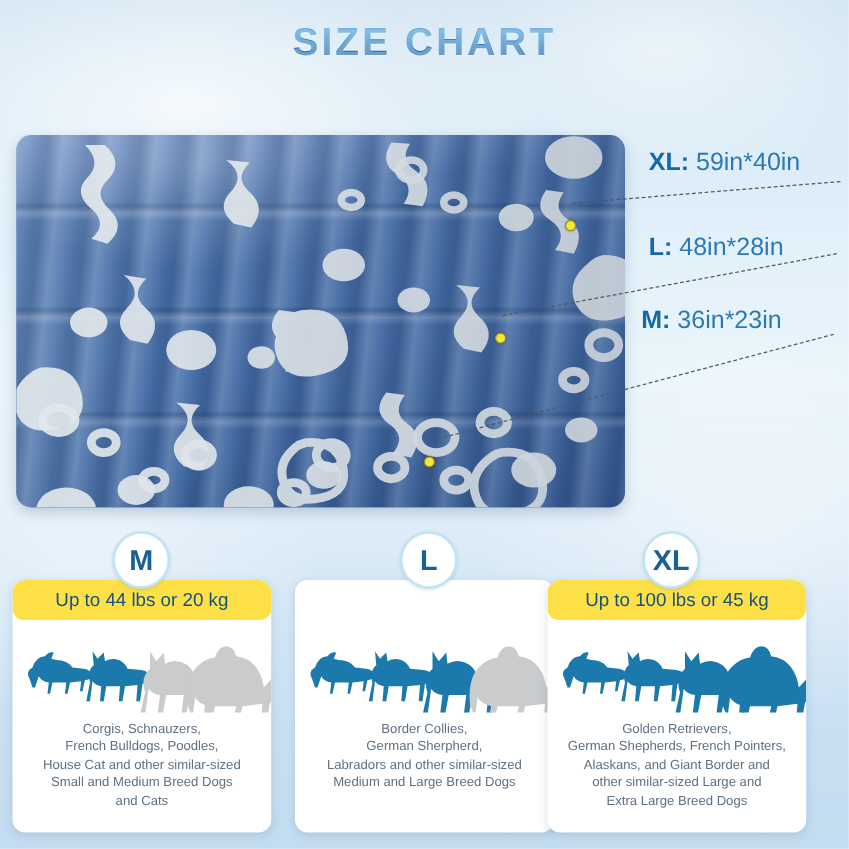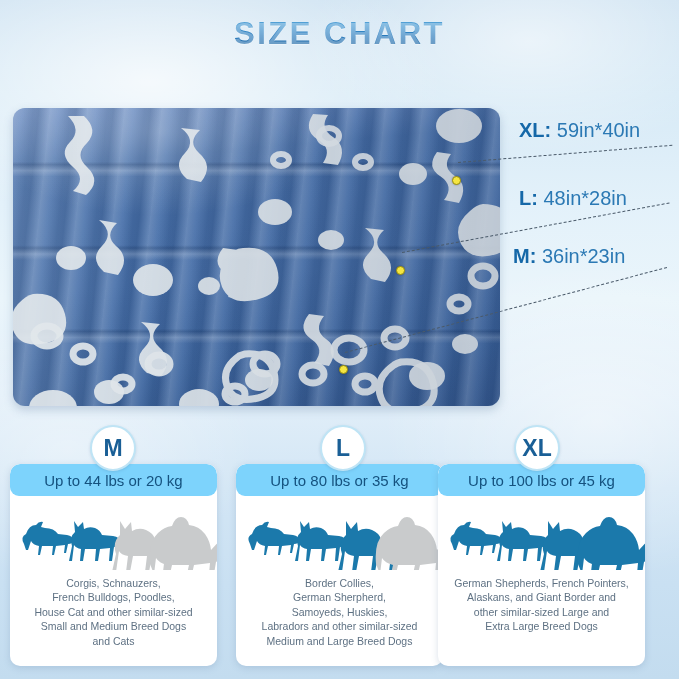--- a/index.html
+++ b/index.html
@@ -95,21 +95,21 @@
   
   .card {
     position:absolute; top:464px; width:207px; height:202px;
     background:#ffffff;
     border-radius:10px;
     box-shadow:0 2px 7px rgba(80,115,155,.22);
     overflow:hidden;
   }
   .card-head {
     position:absolute; left:0; top:0; width:207px; height:32px;
-    background:#7dd3fc;
+    background:#fde047;
     border-radius:10px 10px 9px 9px;
     display:flex; align-items:center; justify-content:center;
     font-size:15px; color:#15527f;
   }
   .dogs { position:absolute; left:0; top:40px; width:207px; height:66px; }
   .dogs svg { display:block; width:100%; height:100%; }
   .breeds {
     position:absolute; left:6px; right:6px; top:112px;
     text-align:center; font-size:10.5px; line-height:1.38; color:#5e7183;
   }
@@ -236,41 +236,39 @@
   <div class="breeds">
     <div>Corgis, Schnauzers,</div>
     <div>French Bulldogs, Poodles,</div>
     <div>House Cat and other similar-sized</div>
     <div>Small and Medium Breed Dogs</div>
     <div>and Cats</div>
   </div>
 </div>
 
 <div class="card" style="left:236px;">
-  <div class="card-head">Up to 80 lbs or 35 kg</div>
   <div class="dogs">
     <svg viewBox="0 0 207 66" preserveAspectRatio="xMidYMax meet">
       <g fill="#1b79ab">
         <path d="M14 40 q-4 -7 2 -10 q3 -9 10 -9 q3 -4 7 -3 l-2 5 l4 1 q9 0 13 6 l9 1 q6 1 6 5 q0 4 -5 4 l-2 9 l-2 0 l1 -8 l-9 1 l-2 9 l-2 0 l1 -9 l-11 0 l-2 9 l-2 0 l1 -9 q-6 -1 -8 -5 l-3 9 l-2 0z"></path>
       </g>
       <g fill="#1b79ab">
         <path d="M62 42 q-3 -9 3 -14 l-1 -11 l4 6 l5 -5 l1 7 q5 -3 11 -1 q5 2 7 7 l11 1 q7 1 7 6 q0 5 -6 5 l-2 14 l-3 0 l1 -13 l-10 1 l-2 12 l-3 0 l1 -12 l-11 0 l-2 12 l-3 0 l1 -12 q-5 -1 -7 -4 l-2 16 l-3 0z"></path>
       </g>
       <g fill="#1b79ab">
         <path d="M106 50 q-4 -12 4 -19 l0 -14 l5 8 l6 -7 l1 9 q7 -4 14 -1 q7 3 9 9 l14 2 q9 1 9 7 q0 6 -8 6 l-3 18 l-4 0 l2 -17 l-13 1 l-3 16 l-4 0 l2 -16 l-14 0 l-3 16 l-4 0 l2 -16 q-7 -1 -9 -5 l-3 21 l-4 0z"></path>
       </g>
       <g fill="#c9cbcc">
         <path d="M140 60 q-2 -22 8 -31 q6 -6 14 -7 q3 -9 9 -9 q6 0 8 8 q10 1 16 9 q5 7 6 16 l13 -14 q2 18 -8 26 l-2 12 l-5 0 l1 -11 l-16 2 l-2 9 l-5 0 l2 -9 l-17 0 l-2 9 l-5 0 l2 -9 q-8 -2 -11 -7 l-2 16z"></path>
       </g>
     </svg>
   </div>
   <div class="breeds">
     <div>Border Collies,</div>
     <div>German Sherpherd,</div>
-    <div>Samoyeds, Huskies,</div>
     <div>Labradors and other similar-sized</div>
     <div>Medium and Large Breed Dogs</div>
   </div>
 </div>
 
 <div class="card" style="left:438px;">
   <div class="card-head">Up to 100 lbs or 45 kg</div>
   <div class="dogs">
     <svg viewBox="0 0 207 66" preserveAspectRatio="xMidYMax meet">
       <g fill="#1b79ab">
@@ -281,18 +279,19 @@
       </g>
       <g fill="#1b79ab">
         <path d="M106 50 q-4 -12 4 -19 l0 -14 l5 8 l6 -7 l1 9 q7 -4 14 -1 q7 3 9 9 l14 2 q9 1 9 7 q0 6 -8 6 l-3 18 l-4 0 l2 -17 l-13 1 l-3 16 l-4 0 l2 -16 l-14 0 l-3 16 l-4 0 l2 -16 q-7 -1 -9 -5 l-3 21 l-4 0z"></path>
       </g>
       <g fill="#1b79ab">
         <path d="M140 60 q-2 -22 8 -31 q6 -6 14 -7 q3 -9 9 -9 q6 0 8 8 q10 1 16 9 q5 7 6 16 l13 -14 q2 18 -8 26 l-2 12 l-5 0 l1 -11 l-16 2 l-2 9 l-5 0 l2 -9 l-17 0 l-2 9 l-5 0 l2 -9 q-8 -2 -11 -7 l-2 16z"></path>
       </g>
     </svg>
   </div>
   <div class="breeds">
+    <div>Golden Retrievers,</div>
     <div>German Shepherds, French Pointers,</div>
     <div>Alaskans, and Giant Border and</div>
     <div>other similar-sized Large and</div>
     <div>Extra Large Breed Dogs</div>
   </div>
 </div>
 
 </body></html>

